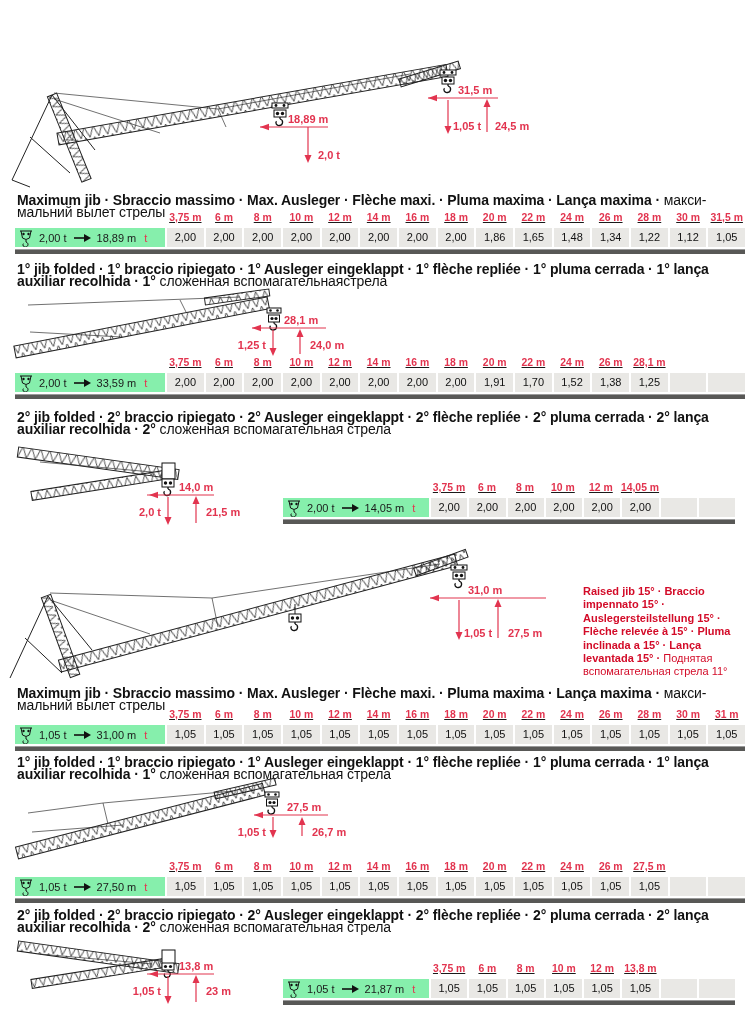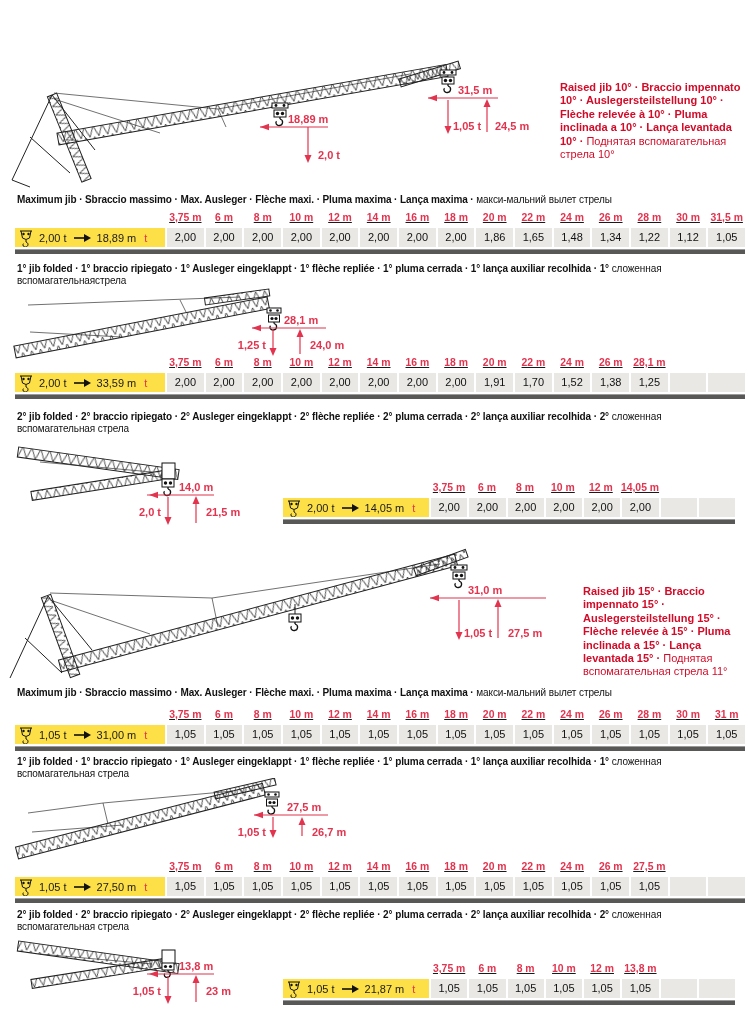--- a/index.html
+++ b/index.html
@@ -2,33 +2,33 @@
 <html><head>
 <meta charset="utf-8">
 <style>
   html,body{margin:0;padding:0;background:#fff;}
   .page{position:relative;width:749px;height:1024px;background:#fff;overflow:hidden;
         font-family:"Liberation Sans","DejaVu Sans",sans-serif;color:#1a1a1a;}
   .title{position:absolute;right:8px;top:2px;font-size:29px;font-weight:bold;
          color:#d30b1e;letter-spacing:-1px;}
   .note{position:absolute;font-size:11px;font-weight:bold;line-height:13.4px;color:#d30b28;}
   .note .ru{font-weight:normal;}
-  .h{position:absolute;font-size:10px;line-height:12px;color:#111;letter-spacing:-0.1px;}
+  .h{position:absolute;font-size:14px;line-height:12px;color:#111;letter-spacing:-0.1px;}
   .h b{font-weight:bold;}
   .h .ru{font-weight:normal;}
   .cap{position:absolute;}
   .cap-head{display:flex;margin-bottom:3px;text-decoration:underline;}
   .cap-row{display:flex;}
   .cap-spacer{flex:none;}
   .cells{display:contents;}
   .hcell{flex:1;margin-left:2px;text-align:center;font-size:10.4px;font-weight:bold;
          color:#e2344f;height:14px;line-height:14px;white-space:nowrap;}
   .vcell{flex:1;margin-left:2px;text-align:center;font-size:11px;color:#111;
          background:#e9e8e5;height:19px;line-height:19px;}
-  .cap-label{flex:none;background:#fde047;height:19px;display:flex;align-items:center;
+  .cap-label{flex:none;background:#86efac;height:19px;display:flex;align-items:center;
              gap:6px;font-size:11px;padding:0 6px 0 4px;box-sizing:border-box;}
   .redt{color:#e2344f;margin-left:2px;}
   .cap-bar{height:4px;background:#585856;border-top:1px solid #9a9a9a;margin-top:2px;}
   .diag{position:absolute;left:0;}
   .lat{fill:none;stroke:#222;stroke-width:0.8;}
   .strip{stroke:#222;stroke-width:1;}
   .ln{fill:none;stroke:#222;stroke-width:1;}
   .thin{fill:none;stroke:#333;stroke-width:0.7;}
   .hk rect{fill:#fff;stroke:#111;stroke-width:1;}
   .hk circle{fill:#111;}
@@ -91,23 +91,20 @@
       <path class="rhd" d="M428,43 l9,-3.2 v6.4 z"></path>
     <text class="rtx" x="458" y="39">31,5 m</text>
     <line class="rln" x1="448" y1="45" x2="448" y2="74"></line>
       <path class="rhd" d="M448,79 l-3.5,-8 h7 z"></path>
     <text class="rtx" x="453" y="75">1,05 t</text>
     <line class="rln" x1="487" y1="77" x2="487" y2="48"></line>
       <path class="rhd" d="M487,44 l-3.5,8 h7 z"></path>
     <text class="rtx" x="495" y="75">24,5 m</text>
   </svg>
 
-  <div class="note" style="left:560px;top:81px;width:188px">
-    <b>Raised jib 10° · Braccio impennato 10° · Auslegersteilstellung 10° · Flèche relevée à 10° · Pluma inclinada a 10° · Lança levantada 10° · </b><span class="ru">Поднятая вспомагательная стрела 10°</span>
-  </div>
 
   <div class="h" style="left:17px;top:194px;width:720px">
     <b>Maximum jib · Sbraccio massimo · Max. Ausleger · Flèche maxi. · Pluma maxima · Lança maxima · </b><span class="ru">макси-мальний вылет стрелы</span>
   </div>
 
   <div class="cap" style="left:15px;top:211px;width:730px">
     <div class="cap-head">
       <div class="cap-spacer" style="width:150px"></div>
       <div class="cells"><div class="hcell">3,75 m</div><div class="hcell">6 m</div><div class="hcell">8 m</div><div class="hcell">10 m</div><div class="hcell">12 m</div><div class="hcell">14 m</div><div class="hcell">16 m</div><div class="hcell">18 m</div><div class="hcell">20 m</div><div class="hcell">22 m</div><div class="hcell">24 m</div><div class="hcell">26 m</div><div class="hcell">28 m</div><div class="hcell">30 m</div><div class="hcell">31,5 m</div></div>
     </div>

